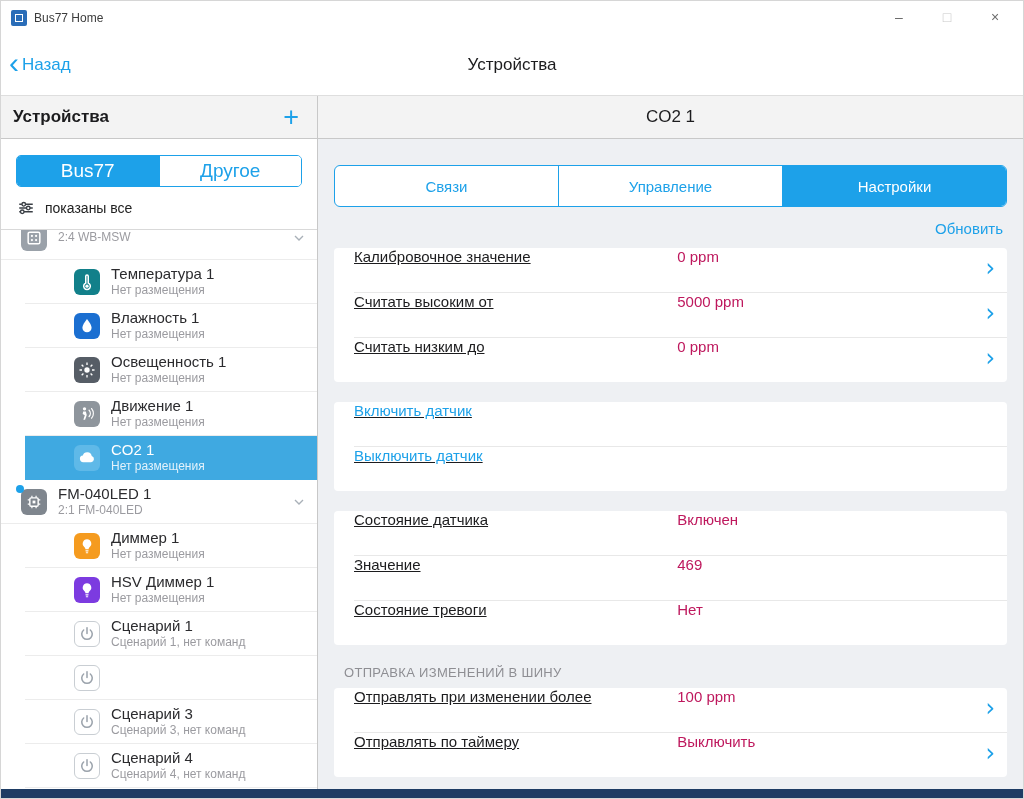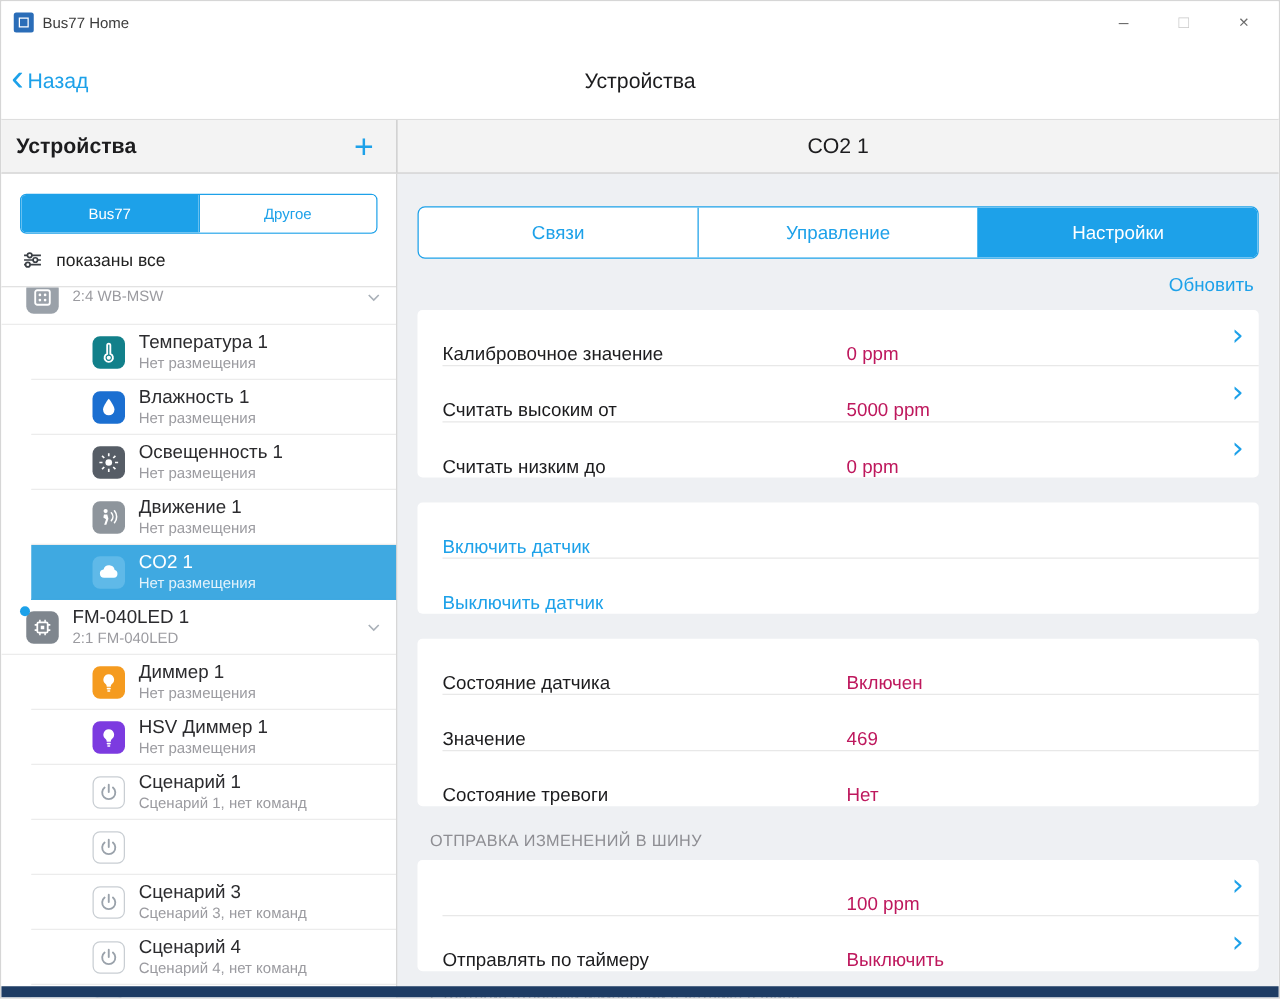--- a/index.html
+++ b/index.html
@@ -28,21 +28,21 @@
   .ph-title{font-weight:bold;font-size:17px;}
   .add-btn{margin-left:auto;color:var(--accent);font-size:27px;font-weight:300;line-height:1;cursor:pointer;padding-right:6px;}
   .ph-right{flex:1;display:flex;align-items:center;justify-content:center;font-size:17px;}
   
   .main{display:flex;height:661px;}
   .sidebar{width:317px;flex:none;border-right:1px solid #c8c8c8;box-sizing:border-box;
        display:flex;flex-direction:column;background:#fff;}
   .seg{margin:16px 15px 0;display:flex;border:1.5px solid var(--accent);border-radius:5px;
        overflow:hidden;height:30px;flex:none;}
   .seg-btn{flex:1;display:flex;align-items:center;justify-content:center;color:var(--accent);
-       font-size:12px;background:#fff;cursor:pointer;}
+       font-size:19px;background:#fff;cursor:pointer;}
   .seg-btn.selected{background:var(--accent);color:#fff;}
   .seg-btn + .seg-btn{border-left:1.5px solid var(--accent);}
   .filter-row{display:flex;align-items:center;gap:10px;padding:12px 16px;font-size:14px;color:#222;
        border-bottom:1px solid #d9d9d9;flex:none;cursor:pointer;}
   .filter-icon svg{width:18px;height:18px;display:block;}
   .device-list{flex:1;overflow:hidden;}
   .dev-row{display:flex;align-items:center;height:44px;box-sizing:border-box;
        border-bottom:1px solid #ececec;padding-right:10px;cursor:pointer;background:#fff;}
   .dev-row.device{padding-left:49px;margin-left:24px;}
   .dev-row.group{padding-left:20px;}
@@ -65,21 +65,21 @@
   .detail-content{padding:26px 16px 0;}
   .tabs{display:flex;height:40px;border:1.5px solid var(--accent);border-radius:6px;overflow:hidden;
        background:#fff;box-sizing:content-box;}
   .tab{flex:1;display:flex;align-items:center;justify-content:center;font-size:15px;
        color:var(--accent);cursor:pointer;}
   .tab.selected{background:var(--accent);color:#fff;}
   .tab + .tab{border-left:1.5px solid var(--accent);}
   .refresh-row{text-align:right;padding:13px 4px 10px;}
   .refresh{color:var(--accent);font-size:15px;cursor:pointer;}
   .card{background:#fff;border-radius:4px;margin-bottom:20px;padding-left:20px;}
-  .card-row{position:relative;height:44px;display:flex;align-items:flex-end;padding-right:17px;cursor:pointer;}
+  .card-row{position:relative;height:44px;display:flex;align-items:flex-start;padding-right:17px;cursor:pointer;text-decoration:underline;}
   .card-row + .card-row{border-top:1px solid #e8e8e8;}
   .row-label{font-size:15px;color:#1c1c1e;white-space:nowrap;}
   .card-row.link .row-label{color:var(--accent);}
   .row-value{position:absolute;left:49.5%;font-size:15px;color:#be185d;white-space:nowrap;}
   .row-chevron{position:absolute;right:12px;top:50%;transform:translateY(-57%);
        color:var(--accent);font-size:24px;line-height:1;font-family:"DejaVu Sans",sans-serif;}
   .section-header{font-size:13px;color:#8e8e93;margin:0 10px 8px;letter-spacing:.3px;}
   .group-footer{font-size:13px;color:#8e8e93;margin:-6px 10px 0;}
   
   .bottom-strip{position:absolute;left:0;right:0;bottom:0;height:9px;background:var(--bottom-bar);}
@@ -361,20 +361,21 @@
                 <span class="row-value">469</span>
               </div>
               <div class="card-row">
                 <span class="row-label">Состояние тревоги</span>
                 <span class="row-value">Нет</span>
               </div>
             </div>
             <div class="section-header">ОТПРАВКА ИЗМЕНЕНИЙ В ШИНУ</div>
             <div class="card">
               <div class="card-row">
+                <span class="row-label">Отправлять при изменении более</span>
                 <span class="row-value">100 ppm</span>
                 <span class="row-chevron">›</span>
               </div>
               <div class="card-row">
                 <span class="row-label">Отправлять по таймеру</span>
                 <span class="row-value">Выключить</span>
                 <span class="row-chevron">›</span>
               </div>
             </div>
             <div class="group-footer">Стратегия отправки изменений с датчика в шину</div>

